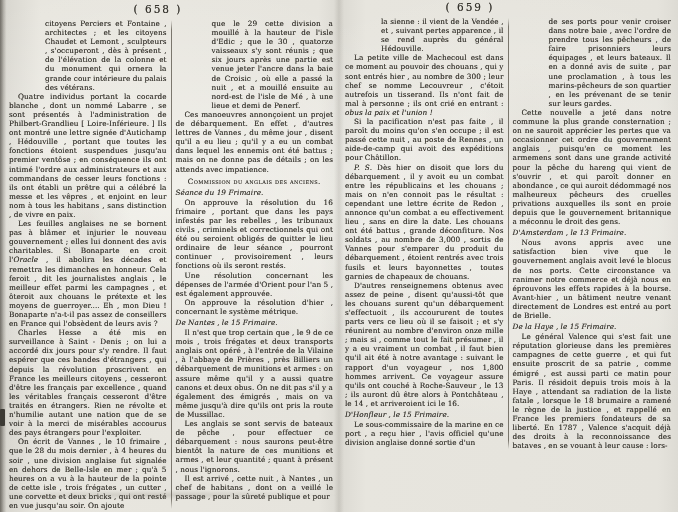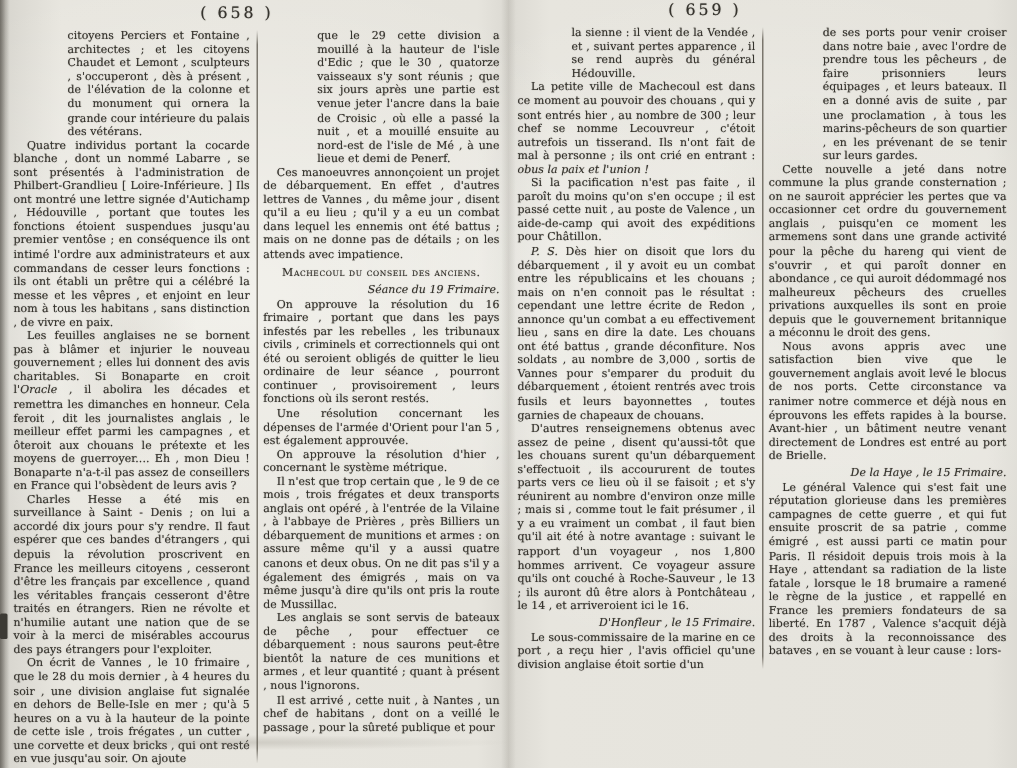--- a/index.html
+++ b/index.html
@@ -38,21 +38,21 @@
     flex:1;padding:0 4px;text-align:justify;
     font-size:7.3px;line-height:9.1px;letter-spacing:0.04px;
     text-shadow:0 0 0.6px rgba(55,50,44,0.62);
   }
   .coldiv{width:1px;margin:1px 0;
     background:linear-gradient(180deg,transparent,rgba(85,80,70,0.75) 2%,rgba(85,80,70,0.75) 98%,transparent);}
   .col p{margin:0;text-indent:9px;}
   .col p.cont{text-indent:0;margin-left:36px;}
   .col p.heading{font-variant:small-caps;text-align:center;text-indent:0;
     margin:3px 0 1px;letter-spacing:0.4px;}
-  .col p.subheading{font-style:italic;text-align:right;text-indent:0;margin:2px 0 1px;}
+  .col p.subheading{font-style:italic;text-align:left;text-indent:0;margin:2px 0 1px;}
   .it{font-style:italic;}
 </style>
 </head>
 <body>
 
 <div class="scan">
   <div class="edge-left"></div>
   <div class="gutter"></div>
   <div class="stain s1"></div>
   <div class="stain s2"></div>
@@ -64,48 +64,50 @@
           <p class="cont"><span>citoyens Perciers et Fontaine , architectes ; et les citoyens Chaudet et Lemont , sculpteurs , s'occuperont , dès à présent , de l'élévation de la colonne et du monument qui ornera la grande cour intérieure du palais des vétérans.</span></p>
           <p class="p"><span>Quatre individus portant la cocarde blanche , dont un nommé Labarre , se sont présentés à l'administration de Philbert-Grandlieu [ Loire-Inférieure. ] Ils ont montré une lettre signée d'Autichamp , Hédouville , portant que toutes les fonctions étoient suspendues jusqu'au premier ventôse ; en conséquence ils ont intimé l'ordre aux administrateurs et aux commandans de cesser leurs fonctions : ils ont établi un prêtre qui a célébré la messe et les vêpres , et enjoint en leur nom à tous les habitans , sans distinction , de vivre en paix.</span></p>
           <p class="p"><span>Les feuilles anglaises ne se bornent pas à blâmer et injurier le nouveau gouvernement ; elles lui donnent des avis charitables. Si Bonaparte en croit l'</span><span class="it">Oracle</span><span> , il abolira les décades et remettra les dimanches en honneur. Cela feroit , dit les journalistes anglais , le meilleur effet parmi les campagnes , et ôteroit aux chouans le prétexte et les moyens de guerroyer.... Eh , mon Dieu ! Bonaparte n'a-t-il pas assez de conseillers en France qui l'obsèdent de leurs avis ?</span></p>
           <p class="p"><span>Charles Hesse a été mis en surveillance à Saint - Denis ; on lui a accordé dix jours pour s'y rendre. Il faut espérer que ces bandes d'étrangers , qui depuis la révolution proscrivent en France les meilleurs citoyens , cesseront d'être les français par excellence , quand les véritables français cesseront d'être traités en étrangers. Rien ne révolte et n'humilie autant une nation que de se voir à la merci de misérables accourus des pays étrangers pour l'exploiter.</span></p>
           <p class="p"><span>On écrit de Vannes , le 10 frimaire , que le 28 du mois dernier , à 4 heures du soir , une division anglaise fut signalée en dehors de Belle-Isle en mer ; qu'à 5 heures on a vu à la hauteur de la pointe de cette isle , trois frégates , un cutter , une corvette et deux bricks , qui ont resté en vue jusqu'au soir. On ajoute</span></p>
         </div>
       <div class="coldiv"></div>
       <div class="col">
           <p class="cont"><span>que le 29 cette division a mouillé à la hauteur de l'isle d'Edic ; que le 30 , quatorze vaisseaux s'y sont réunis ; que six jours après une partie est venue jeter l'ancre dans la baie de Croisic , où elle a passé la nuit , et a mouillé ensuite au nord-est de l'isle de Mé , à une lieue et demi de Penerf.</span></p>
           <p class="p"><span>Ces manoeuvres annonçoient un projet de débarquement. En effet , d'autres lettres de Vannes , du même jour , disent qu'il a eu lieu ; qu'il y a eu un combat dans lequel les ennemis ont été battus ; mais on ne donne pas de détails ; on les attends avec impatience.</span></p>
-          <p class="heading"><span>Machecoul du conseil des anciens.</span></p>
+          <p class="heading"><span>Commission du anglais des anciens.</span></p>
           <p class="subheading"><span>Séance du 19 Frimaire.</span></p>
           <p class="p"><span>On approuve la résolution du 16 frimaire , portant que dans les pays infestés par les rebelles , les tribunaux civils , criminels et correctionnels qui ont été ou seroient obligés de quitter le lieu ordinaire de leur séance , pourront continuer , provisoirement , leurs fonctions où ils seront restés.</span></p>
           <p class="p"><span>Une résolution concernant les dépenses de l'armée d'Orient pour l'an 5 , est également approuvée.</span></p>
           <p class="p"><span>On approuve la résolution d'hier , concernant le système métrique.</span></p>
+          <p class="subheading"><span>De Nantes , le 15 Frimaire.</span></p>
           <p class="p"><span>Il n'est que trop certain que , le 9 de ce mois , trois frégates et deux transports anglais ont opéré , à l'entrée de la Vilaine , à l'abbaye de Prières , près Billiers un débarquement de munitions et armes : on assure même qu'il y a aussi quatre canons et deux obus. On ne dit pas s'il y a également des émigrés , mais on va même jusqu'à dire qu'ils ont pris la route de Mussillac.</span></p>
           <p class="p"><span>Les anglais se sont servis de bateaux de pêche , pour effectuer ce débarquement : nous saurons peut-être bientôt la nature de ces munitions et armes , et leur quantité ; quant à présent , nous l'ignorons.</span></p>
           <p class="p"><span>Il est arrivé , cette nuit , à Nantes , un chef de habitans , dont on a veillé le passage , pour la sûreté publique et pour</span></p>
         </div>
     </div>
   </div>
 
   <div class="page right">
     <div class="pagenum">( 659 )</div>
     <div class="cols">
       <div class="col">
           <p class="cont"><span>la sienne : il vient de la Vendée , et , suivant pertes apparence , il se rend auprès du général Hédouville.</span></p>
           <p class="p"><span>La petite ville de Machecoul est dans ce moment au pouvoir des chouans , qui y sont entrés hier , au nombre de 300 ; leur chef se nomme Lecouvreur , c'étoit autrefois un tisserand. Ils n'ont fait de mal à personne ; ils ont crié en entrant : </span><span class="it">obus la paix et l'union !</span></p>
-          <p class="p"><span>Si la pacification n'est pas faite , il paroît du moins qu'on s'en occupe ; il est passé cette nuit , au poste de Valence , un aide-de-camp qui avoit des expéditions pour Châtillon.</span></p>
+          <p class="p"><span>Si la pacification n'est pas faite , il paroît du moins qu'on s'en occupe ; il est passé cette nuit , au poste de Rennes , un aide-de-camp qui avoit des expéditions pour Châtillon.</span></p>
           <p class="p"><span class="it">P. S.</span><span> Dès hier on disoit que lors du débarquement , il y avoit eu un combat entre les républicains et les chouans ; mais on n'en connoit pas le résultat : cependant une lettre écrite de Redon , annonce qu'un combat a eu effectivement lieu , sans en dire la date. Les chouans ont été battus , grande déconfiture. Nos soldats , au nombre de 3,000 , sortis de Vannes pour s'emparer du produit du débarquement , étoient rentrés avec trois fusils et leurs bayonnettes , toutes garnies de chapeaux de chouans.</span></p>
           <p class="p"><span>D'autres renseignemens obtenus avec assez de peine , disent qu'aussi-tôt que les chouans surent qu'un débarquement s'effectuoit , ils accoururent de toutes parts vers ce lieu où il se faisoit ; et s'y réunirent au nombre d'environ onze mille ; mais si , comme tout le fait présumer , il y a eu vraiment un combat , il faut bien qu'il ait été à notre avantage : suivant le rapport d'un voyageur , nos 1,800 hommes arrivent. Ce voyageur assure qu'ils ont couché à Roche-Sauveur , le 13 ; ils auront dû être alors à Pontchâteau , le 14 , et arriveroient ici le 16.</span></p>
           <p class="subheading"><span>D'Honfleur , le 15 Frimaire.</span></p>
-          <p class="p"><span>Le sous-commissaire de la marine en ce port , a reçu hier , l'avis officiel qu'une division anglaise étoit sortie d'un</span></p>
+          <p class="p"><span>Le sous-commissaire de la marine en ce port , a reçu hier , l'avis officiel qu'une division anglaise donné sortie d'un</span></p>
         </div>
       <div class="coldiv"></div>
       <div class="col">
           <p class="cont"><span>de ses ports pour venir croiser dans notre baie , avec l'ordre de prendre tous les pêcheurs , de faire prisonniers leurs équipages , et leurs bateaux. Il en a donné avis de suite , par une proclamation , à tous les marins-pêcheurs de son quartier , en les prévenant de se tenir sur leurs gardes.</span></p>
           <p class="p"><span>Cette nouvelle a jeté dans notre commune la plus grande consternation ; on ne sauroit apprécier les pertes que va occasionner cet ordre du gouvernement anglais , puisqu'en ce moment les armemens sont dans une grande activité pour la pêche du hareng qui vient de s'ouvrir , et qui paroît donner en abondance , ce qui auroit dédommagé nos malheureux pêcheurs des cruelles privations auxquelles ils sont en proie depuis que le gouvernement britannique a méconnu le droit des gens.</span></p>
+          <p class="subheading"><span>D'Amsterdam , le 13 Frimaire.</span></p>
           <p class="p"><span>Nous avons appris avec une satisfaction bien vive que le gouvernement anglais avoit levé le blocus de nos ports. Cette circonstance va ranimer notre commerce et déjà nous en éprouvons les effets rapides à la bourse. Avant-hier , un bâtiment neutre venant directement de Londres est entré au port de Brielle.</span></p>
           <p class="subheading"><span>De la Haye , le 15 Frimaire.</span></p>
           <p class="p"><span>Le général Valence qui s'est fait une réputation glorieuse dans les premières campagnes de cette guerre , et qui fut ensuite proscrit de sa patrie , comme émigré , est aussi parti ce matin pour Paris. Il résidoit depuis trois mois à la Haye , attendant sa radiation de la liste fatale , lorsque le 18 brumaire a ramené le règne de la justice , et rappellé en France les premiers fondateurs de sa liberté. En 1787 , Valence s'acquit déjà des droits à la reconnoissance des bataves , en se vouant à leur cause : lors-</span></p>
         </div>
     </div>
   </div>
 
   <div class="mark-left"></div>
   <div class="crease"></div>
 </div>

